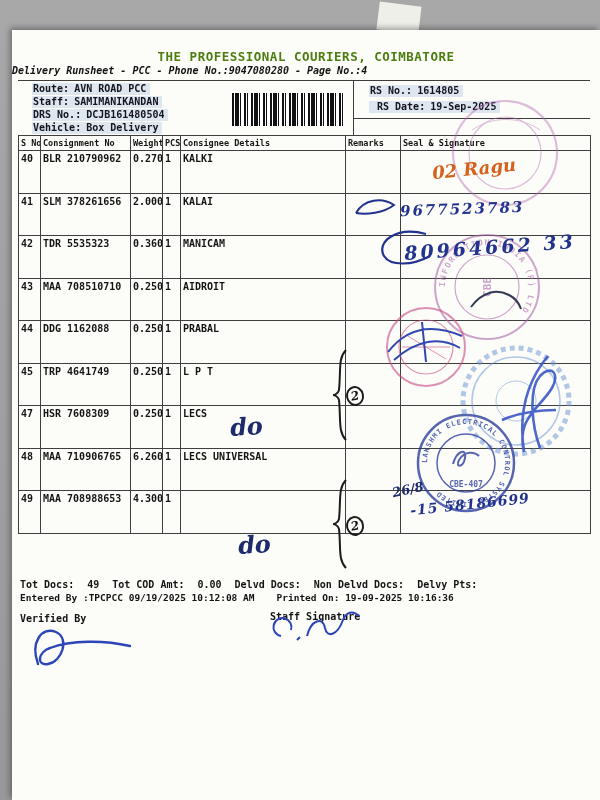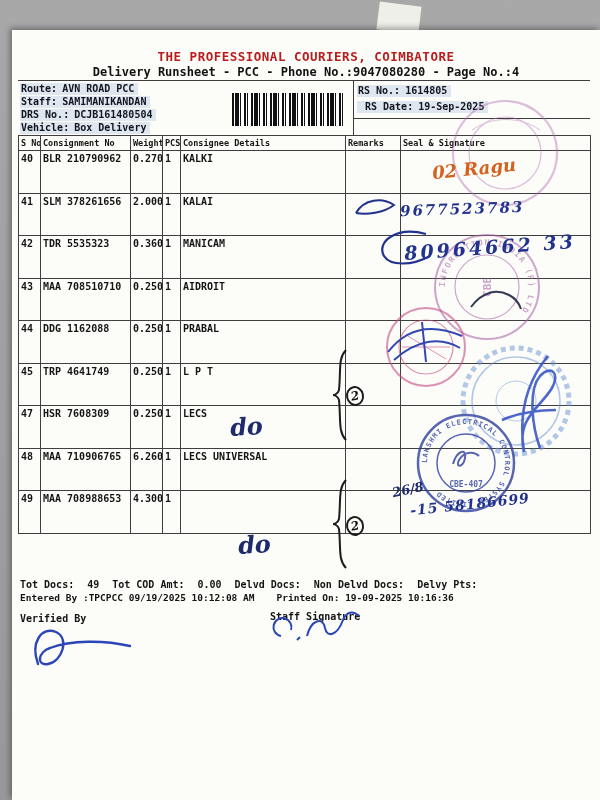--- a/index.html
+++ b/index.html
@@ -6,29 +6,29 @@
   html,body { width:600px; height:800px; }
   body { font-family:"DejaVu Sans Mono",monospace; background:#9a9a9a; }
   .scene { position:relative; width:600px; height:800px; overflow:hidden;
            background:linear-gradient(180deg,#a8a8a8,#989898); }
   .paper-tab { position:absolute; left:378px; top:4px; width:42px; height:28px;
                background:#efefe9; transform:rotate(7deg); }
   .paper { position:absolute; left:12px; top:30px; width:588px; height:770px;
            background:#fcfcf8; box-shadow:-2px -2px 6px rgba(0,0,0,.35); }
 
   .title { position:absolute; top:19px; left:0; width:100%; text-align:center;
-           font-size:12.5px; font-weight:bold; letter-spacing:.5px; color:#b91c1c; }
-  .subtitle { position:absolute; top:35px; left:0; width:100%; text-align:center;
-              font-size:12px; font-weight:bold; color:#121212; }
+           font-size:12.5px; font-weight:bold; letter-spacing:.5px; color:#4d7c0f; }
+  .subtitle { position:absolute; top:35px; left:0; width:100%; 
+              font-size:10px; font-weight:bold; color:#121212;font-style:italic; }
 
   .hline { position:absolute; border-top:1px solid #3c3c3c; height:0; }
   .vline { position:absolute; border-left:1px solid #3c3c3c; width:0; }
 
   .meta-line { position:absolute; font-size:10px; font-weight:bold; color:#14141e;
-               background:rgba(120,158,210,.22); padding:0 4px 1px 1px; white-space:nowrap; }
+               background:rgba(120,158,210,.22); padding:0 4px 1px 1px; white-space:nowrap;margin-left:12px; }
   .meta-line .lab { margin-right:5px; }
 
   .barcode { position:absolute; left:220px; top:63px; width:112px; height:33px;
              background:repeating-linear-gradient(90deg,
                #111 0 2px, #fff 2px 3px, #111 3px 7px, #fff 7px 8px,
                #111 8px 9px, #fff 9px 12px, #111 12px 14px, #fff 14px 15px,
                #111 15px 16px, #fff 16px 19px); }
 
   .sheet-table { position:absolute; left:6px; top:105px; width:572px;
                  border-collapse:collapse; table-layout:fixed; z-index:1;padding-left:12px; }

